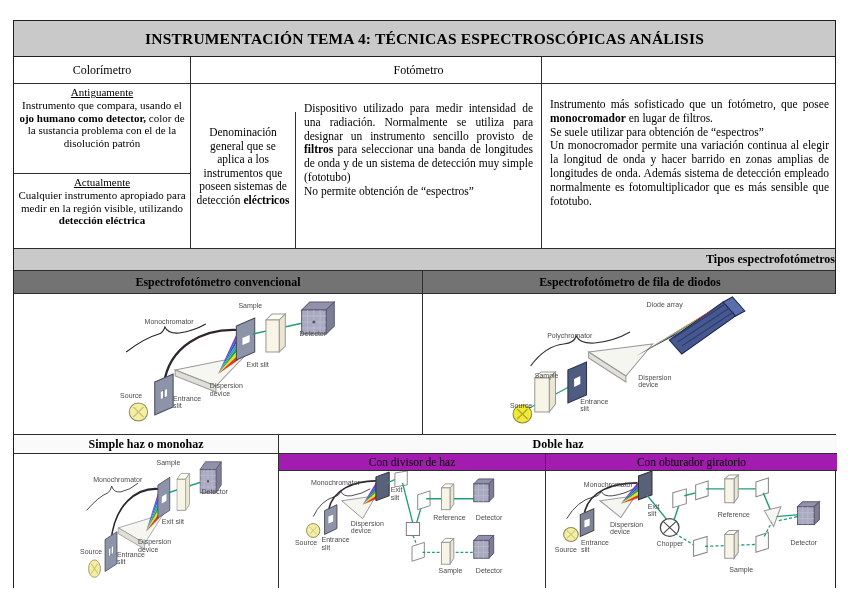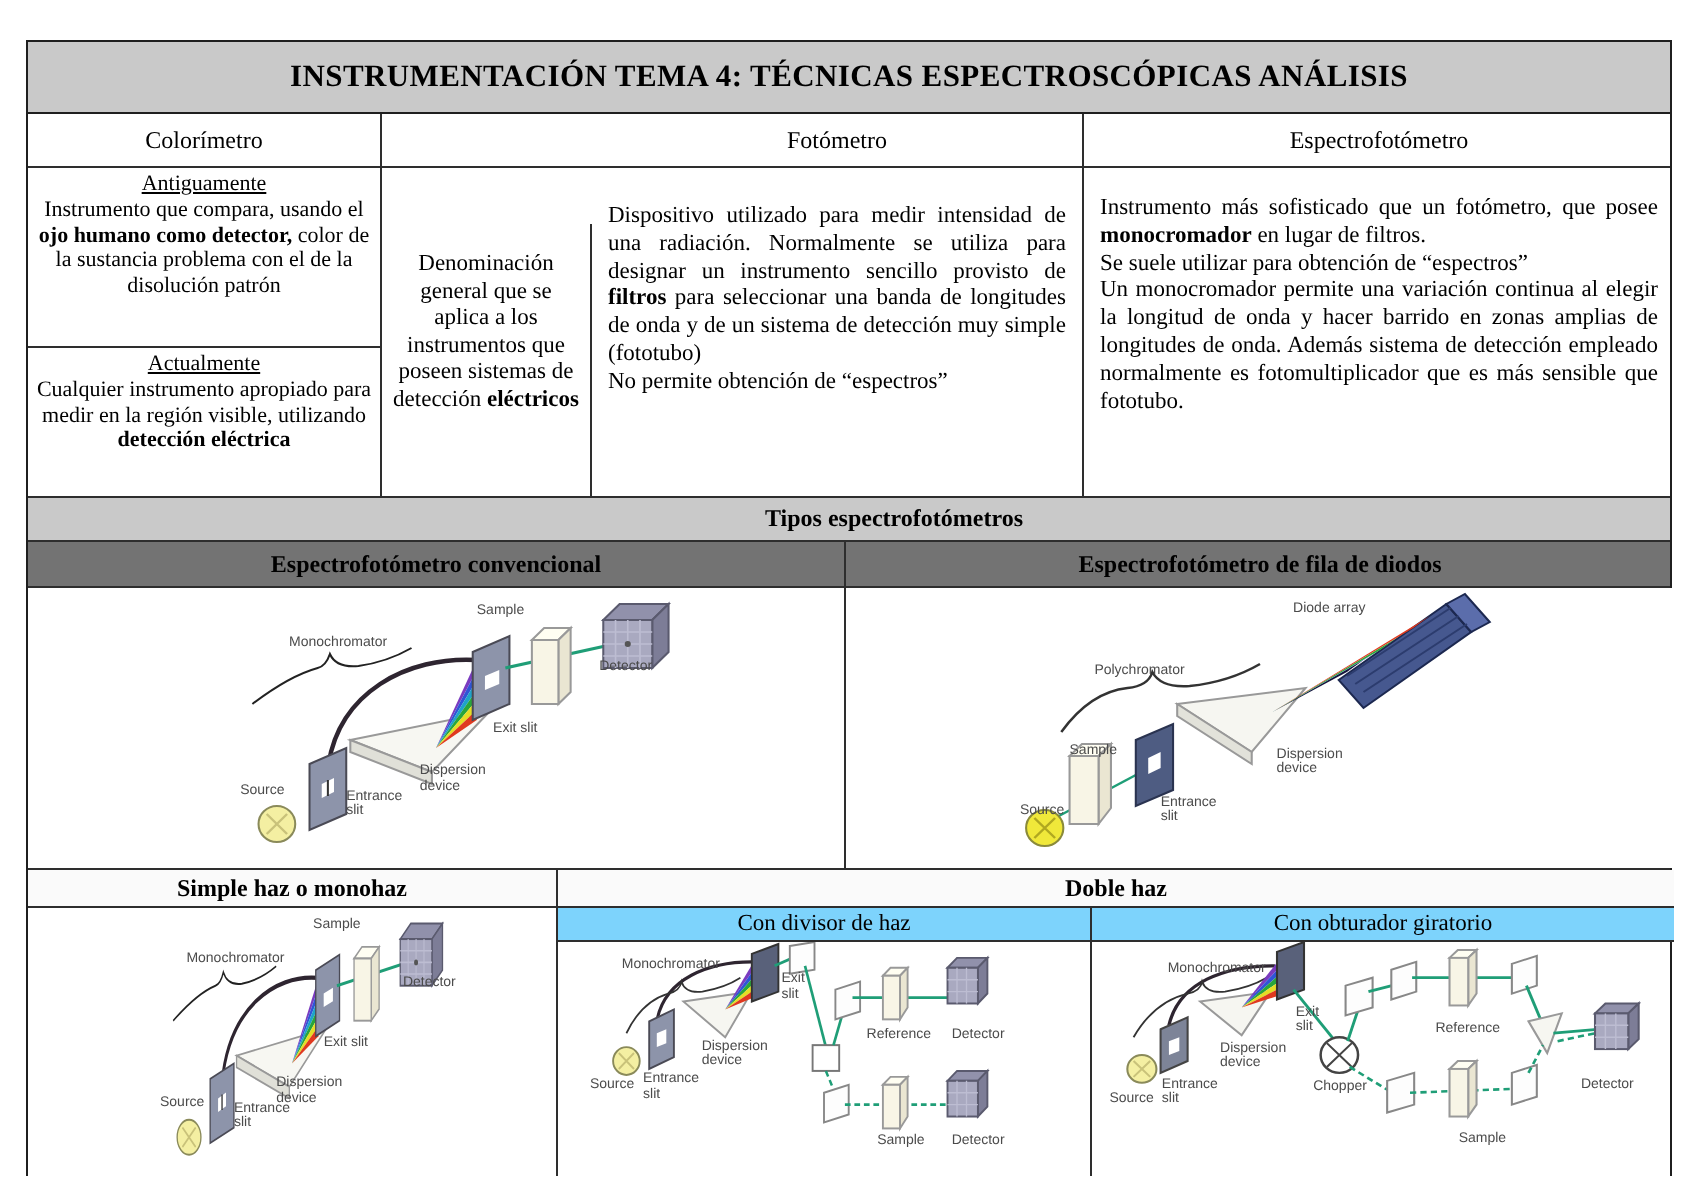--- a/index.html
+++ b/index.html
@@ -29,40 +29,40 @@
   .colorimetro-sub.top { height:90px; border-bottom:1px solid #2e2e2e; }
   .colorimetro-sub.bot { flex:1; }
   .seclabel { text-decoration:underline; display:block; }
   .b { font-weight:bold; }
 
   .espectrometro-cell { padding:14px 5px; font-size:11.5px; line-height:1.18; text-align:center; }
   .fotometro-cell { padding:18px 8px 6px 8px; font-size:11.5px; line-height:1.2; text-align:justify; }
   .espectrofoto-cell { padding:14px 8px 6px 8px; font-size:11.5px; line-height:1.2; text-align:justify; }
   .fotometro-cell p, .espectrofoto-cell p { margin:0; }
 
-  .tipos-row { height:22px; background:#c9c9c9; align-items:center; justify-content:center;padding-left:45px; }
+  .tipos-row { height:22px; background:#c9c9c9; align-items:center; justify-content:flex-end;padding-left:45px; }
   .tipos-row span { font-weight:bold; font-size:12px; }
 
   .subhead-row { height:23px; background:#737373; }
   .subhead-row .cell { display:flex; align-items:center; justify-content:center; font-weight:bold; font-size:12px; }
   .m1 { flex:0 0 409px; }
   .m2 { flex:0 0 414px; }
 
   .diag-row { height:141px; }
   .diag-row .cell { background:#fff; }
 
   .bottom-row { height:155px; border-bottom:none; }
   .bl { flex:0 0 265px; display:flex; flex-direction:column; border-right:1px solid #2e2e2e; }
   .br { flex:0 0 558px; display:flex; flex-direction:column; }
   .bhead { height:19px; display:flex; align-items:center; justify-content:center; font-weight:bold; font-size:12px; background:#fafafa; border-bottom:1px solid #2e2e2e; }
   .bsplit { flex:1; display:flex; }
   .bcell { display:flex; flex-direction:column; }
   .bcell.d1 { flex:0 0 267px; border-right:1px solid #2e2e2e; }
   .bcell.d2 { flex:0 0 291px; }
-  .bsubhead { height:17px; display:flex; align-items:center; justify-content:center; font-size:11.5px; background:#7dd3fc; border-bottom:1px solid #2e2e2e; }
+  .bsubhead { height:17px; display:flex; align-items:center; justify-content:center; font-size:11.5px; background:#a21caf; border-bottom:1px solid #2e2e2e; }
   .bdiag { flex:1; position:relative; }
 
   .diagram { position:relative; width:100%; height:100%; }
   .diagram svg { position:absolute; inset:0; width:100%; height:100%; }
   .dlabel { position:absolute; font-family:"Liberation Sans", sans-serif; font-size:7px; color:#4b4b4b; white-space:nowrap; line-height:1.05; }
   .dlabel.wrap { white-space:normal; width:34px; }
   .hidden-defs { position:absolute; width:0; height:0; overflow:hidden; }
 </style>
 </head>
 <body>
@@ -109,23 +109,20 @@
 
     <div class="row head-row">
       <div class="cell c1">
           <span>Colorímetro</span>
         </div>
       <div class="cell c2">
           <span>Espectrómetro</span>
         </div>
       <div class="cell c3">
           <span>Fotómetro</span>
-        </div>
-      <div class="cell c4 last">
-          <span>Espectrofotómetro</span>
         </div>
     </div>
 
     <div class="row body-row">
       <div class="cell c1 colorimetro-cell">
         <div class="colorimetro-sub top">
           <span class="seclabel">Antiguamente</span>
           <span>Instrumento que compara, usando el </span><span class="b">ojo humano como detector,</span><span> color de la sustancia problema con el de la disolución patrón</span>
         </div>
         <div class="colorimetro-sub bot">

